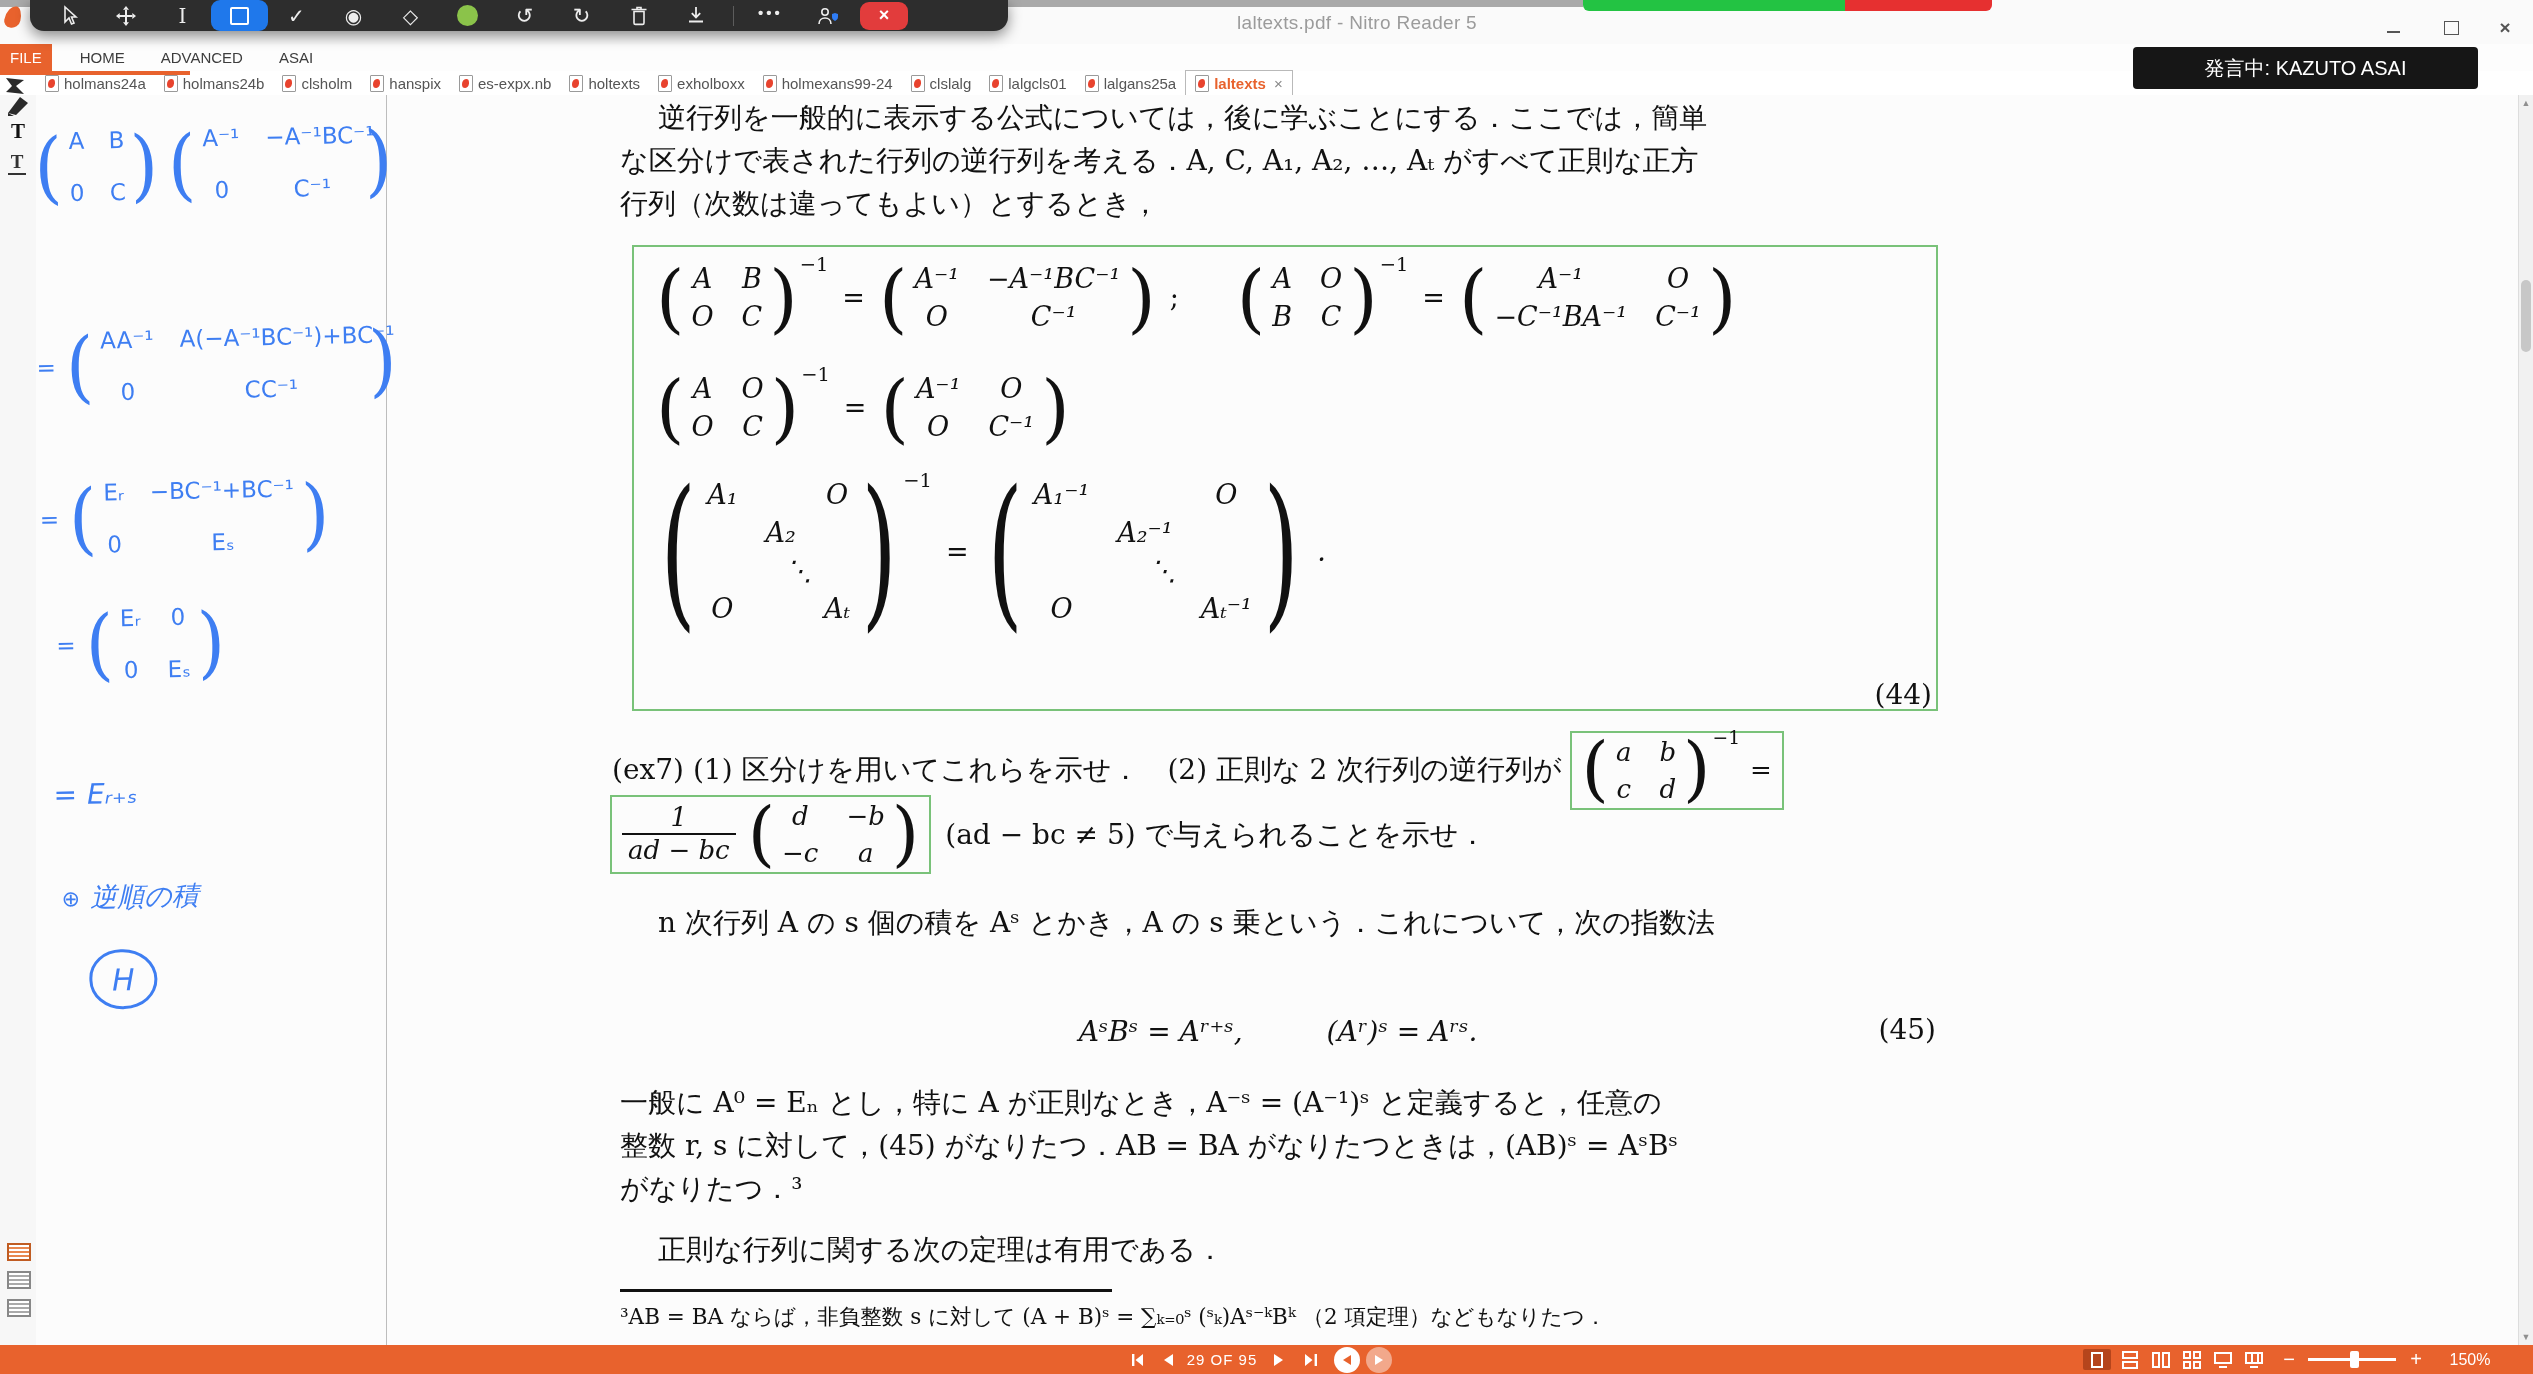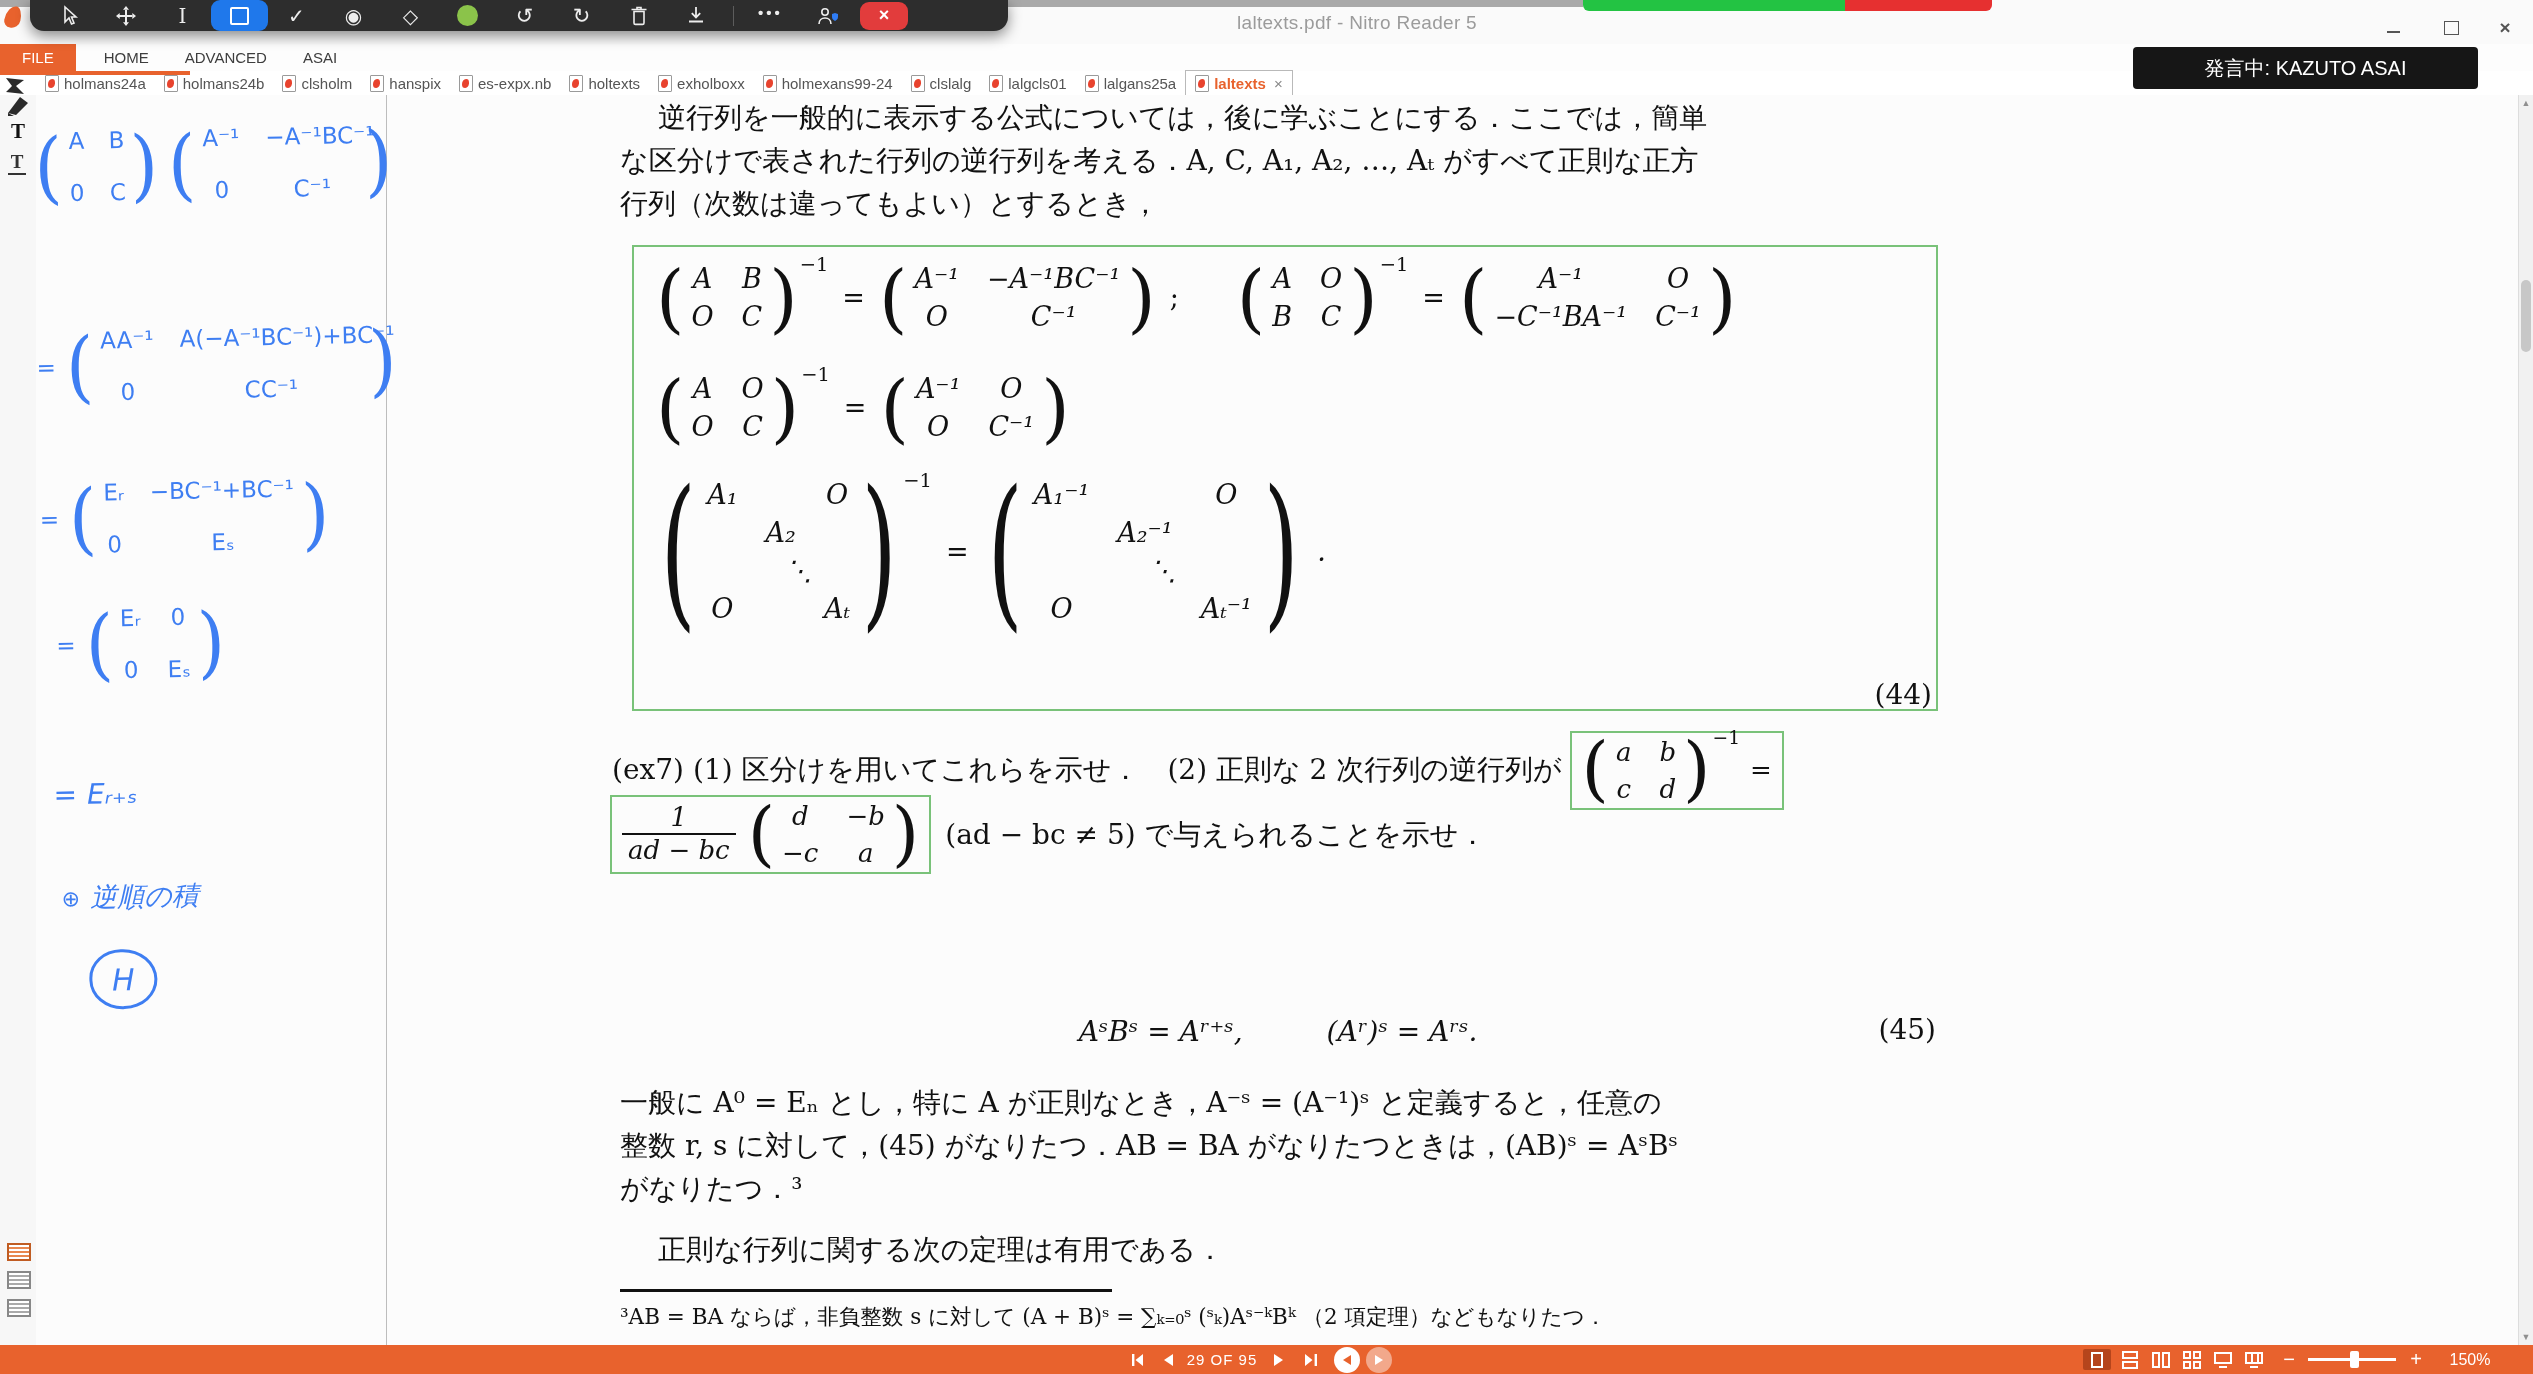--- a/index.html
+++ b/index.html
@@ -25,21 +25,21 @@
   .tool svg{display:block}
   .tool.active{background:#1f78eb;border-radius:9px;height:31px}
   .tool .rect-g{width:15px;height:14px;border:2.4px solid #fff;border-radius:2px}
   .tool .dot-g{width:21px;height:21px;border-radius:50%;background:#8bc34a}
   .tool.divider{width:18px}.tool.divider i{display:block;width:1px;height:20px;background:#5c5c5c}
   .tool.closebtn{background:#e23c3c;border-radius:9px;width:48px;height:28px;margin-left:4px;color:#fff;font-size:18px;font-weight:bold}
   .tool .ell{letter-spacing:3px;font-weight:bold;font-size:15px;margin-top:-6px}
   
   .menubar{position:absolute;left:0;top:44px;width:2533px;height:27px;background:#fdfdfd;display:flex;align-items:stretch;font-size:15px;color:#3d3d3d}
   .menu-item{display:flex;align-items:center;padding:0 18px}
-  .menu-item.file{background:#e8622d;color:#fff;padding:0 22px;margin-right:10px}
+  .menu-item.file{background:#e8622d;color:#fff;padding:0 10px;margin-right:10px}
   .file-underline{position:absolute;left:0;top:71px;width:190px;height:4px;background:#e8622d;z-index:6}
   
   .tab-corner{position:absolute;left:4px;top:76px;z-index:5}
   .tabbar{position:absolute;left:36px;top:72px;right:14px;height:23px;display:flex;align-items:flex-end;font-size:15px;color:#555;background:transparent}
   .tab{display:flex;align-items:center;gap:5px;padding:2px 9px;height:19px;white-space:nowrap}
   .tab.active{background:#fff;border:1px solid #b9b9b9;border-bottom:none;color:#e8622d;font-weight:bold;height:20px}
   .pdficon{width:12px;height:15px;background:#fff;border:1px solid #9a9a9a;border-radius:1px;position:relative;flex:0 0 auto}
   .pdficon i{position:absolute;left:2px;top:3px;width:7px;height:9px;background:#e8432e;border-radius:60% 40% 55% 45%}
   .tab .x{color:#888;font-weight:normal;margin-left:3px;font-size:15px}
   
@@ -546,20 +546,21 @@
             <span class="cell">−b</span>
             <span class="cell">−c</span>
             <span class="cell">a</span>
           </span>
           <span class="p">)</span>
         </span>
       </span>
     <span>(ad − bc ≠ 5) で与えられることを示せ．</span>
   </div>
 
+  <div class="tline indent" style="left:584px;top:808px">n 次行列 A の s 個の積を Aˢ とかき，A の s 乗という．これについて，次の指数法</div>
 
   <div class="eq45">
     <span class="eqc">AˢBˢ = Aʳ⁺ˢ,　　　(Aʳ)ˢ = Aʳˢ.</span>
     <span class="eqtag45">(45)</span>
   </div>
 
   <div class="tline" style="left:584px;top:988px">一般に A⁰ = Eₙ とし，特に A が正則なとき，A⁻ˢ = (A⁻¹)ˢ と定義すると，任意の</div>
   <div class="tline" style="left:584px;top:1031px">整数 r, s に対して，(45) がなりたつ．AB = BA がなりたつときは，(AB)ˢ = AˢBˢ</div>
   <div class="tline" style="left:584px;top:1074px">がなりたつ．³</div>
   <div class="tline indent" style="left:584px;top:1135px">正則な行列に関する次の定理は有用である．</div>

